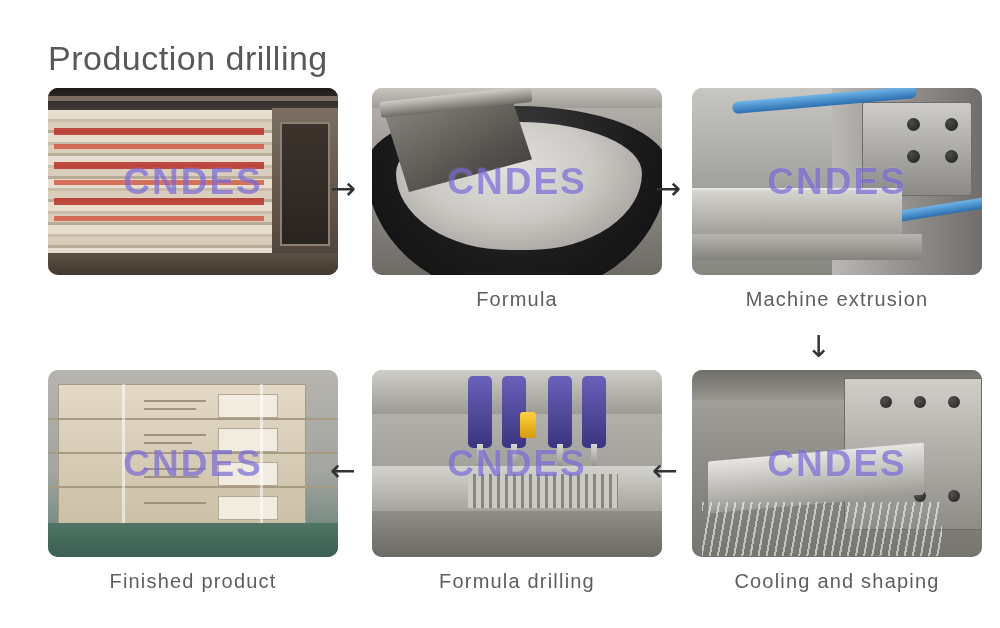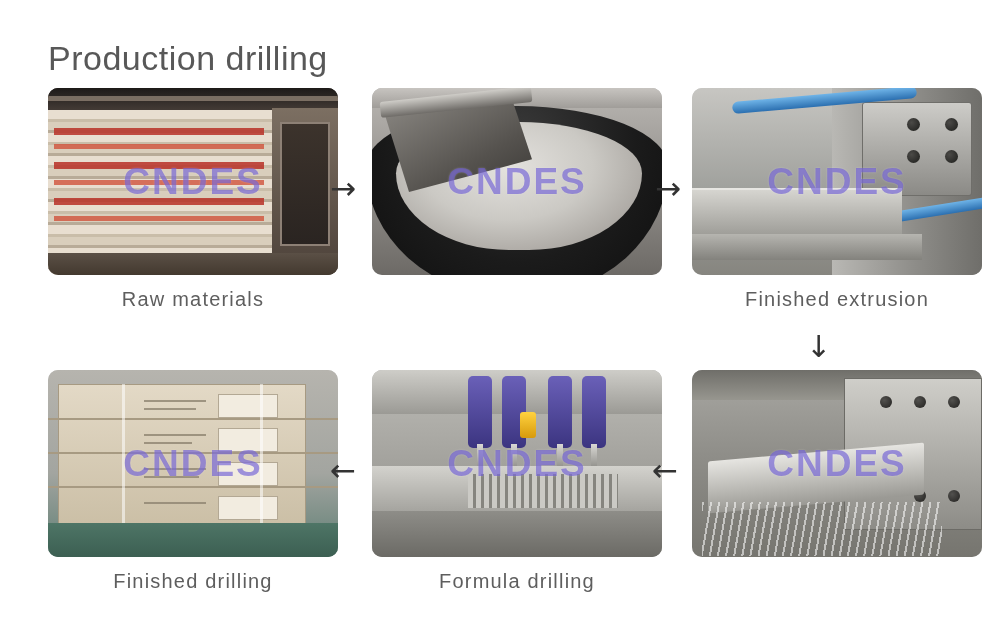--- a/index.html
+++ b/index.html
@@ -323,57 +323,57 @@
           <div class="redband" style="left:6px;  top:110px; width:210px;"></div>
           <div class="redband2" style="left:6px; top:56px;  width:210px;"></div>
           <div class="redband2" style="left:6px; top:92px;  width:210px;"></div>
           <div class="redband2" style="left:6px; top:128px; width:210px;"></div>
           <div class="rightwall"></div>
           <div class="door"></div>
           <div class="floor"></div>
         </div>
         <div class="watermark">CNDES</div>
       </div>
-      <div class="caption">Raw  materials</div>
     </div>
 
     <div class="arrow" style="left:330px; top:85px;">→</div>
 
     <div class="cell" style="left:372px; top:0;">
       <div class="card">
         <div class="img-formula">
           <div class="topbar"></div>
           <div class="bowl"></div>
           <div class="powder"></div>
           <div class="scoop"></div>
           <div class="scoop-rim"></div>
         </div>
         <div class="watermark">CNDES</div>
       </div>
+      <div class="caption">Formula</div>
     </div>
 
     <div class="arrow" style="left:655px; top:85px;">→</div>
 
     <div class="cell" style="left:692px; top:0;">
       <div class="card">
         <div class="img-extrude">
           <div class="machine"></div>
           <div class="plate"></div>
           <div class="bolt" style="right:24px; top:30px;"></div>
           <div class="bolt" style="right:24px; top:62px;"></div>
           <div class="bolt" style="right:62px; top:30px;"></div>
           <div class="bolt" style="right:62px; top:62px;"></div>
           <div class="bluepipe"></div>
           <div class="bluepipe2"></div>
           <div class="rail"></div>
           <div class="slab"></div>
         </div>
         <div class="watermark">CNDES</div>
       </div>
-      <div class="caption">Finished  extrusion</div>
+      <div class="caption">Machine  extrusion</div>
     </div>
 
     <div class="arrow" style="left:806px; top:244px; font-size:30px;">↓</div>
   </div>
 
   <div class="row row-2">
 
     <div class="cell" style="left:48px; top:0;">
       <div class="card">
         <div class="img-finished">
@@ -391,21 +391,21 @@
           <div class="labeltext" style="left:96px; top:72px; width:48px;"></div>
           <div class="labeltext" style="left:96px; top:98px; width:62px;"></div>
           <div class="labeltext" style="left:96px; top:106px; width:55px;"></div>
           <div class="labeltext" style="left:96px; top:132px; width:62px;"></div>
           <div class="strap" style="left:74px;"></div>
           <div class="strap" style="left:212px;"></div>
           <div class="floor"></div>
         </div>
         <div class="watermark">CNDES</div>
       </div>
-      <div class="caption">Finished  drilling</div>
+      <div class="caption">Finished  product</div>
     </div>
 
     <div class="arrow" style="left:330px; top:85px;">←</div>
 
     <div class="cell" style="left:372px; top:0;">
       <div class="card">
         <div class="img-drill">
           <div class="gantry"></div>
           <div class="spindle" style="left:96px;"></div>
           <div class="spindle" style="left:130px;"></div>
@@ -435,16 +435,17 @@
           <div class="blockbolt" style="right:22px; top:26px;"></div>
           <div class="blockbolt" style="right:56px; top:26px;"></div>
           <div class="blockbolt" style="right:90px; top:26px;"></div>
           <div class="blockbolt" style="right:22px; top:120px;"></div>
           <div class="blockbolt" style="right:56px; top:120px;"></div>
           <div class="profile"></div>
           <div class="water"></div>
         </div>
         <div class="watermark">CNDES</div>
       </div>
+      <div class="caption">Cooling  and  shaping</div>
     </div>
   </div>
 
 </div>
 
 </body></html>

